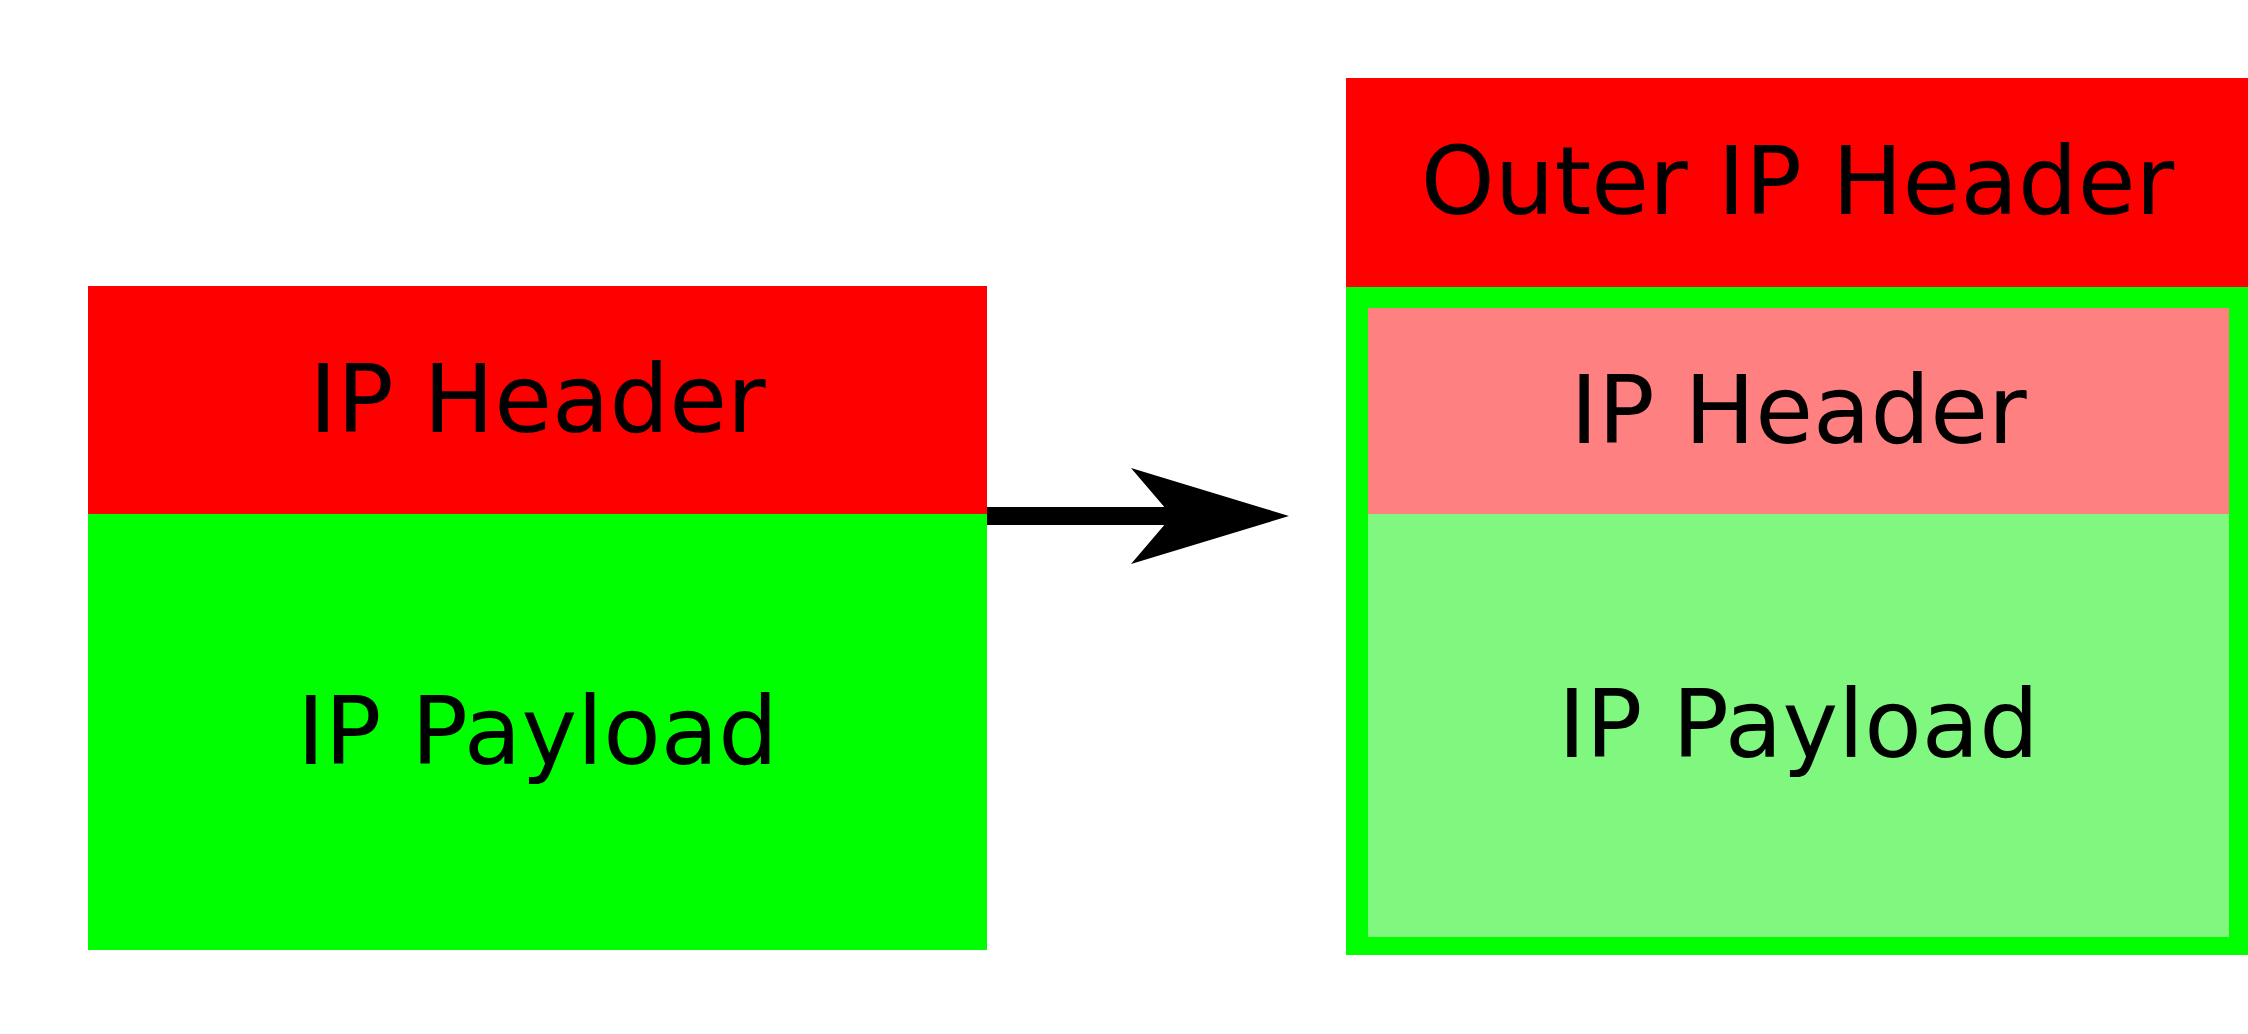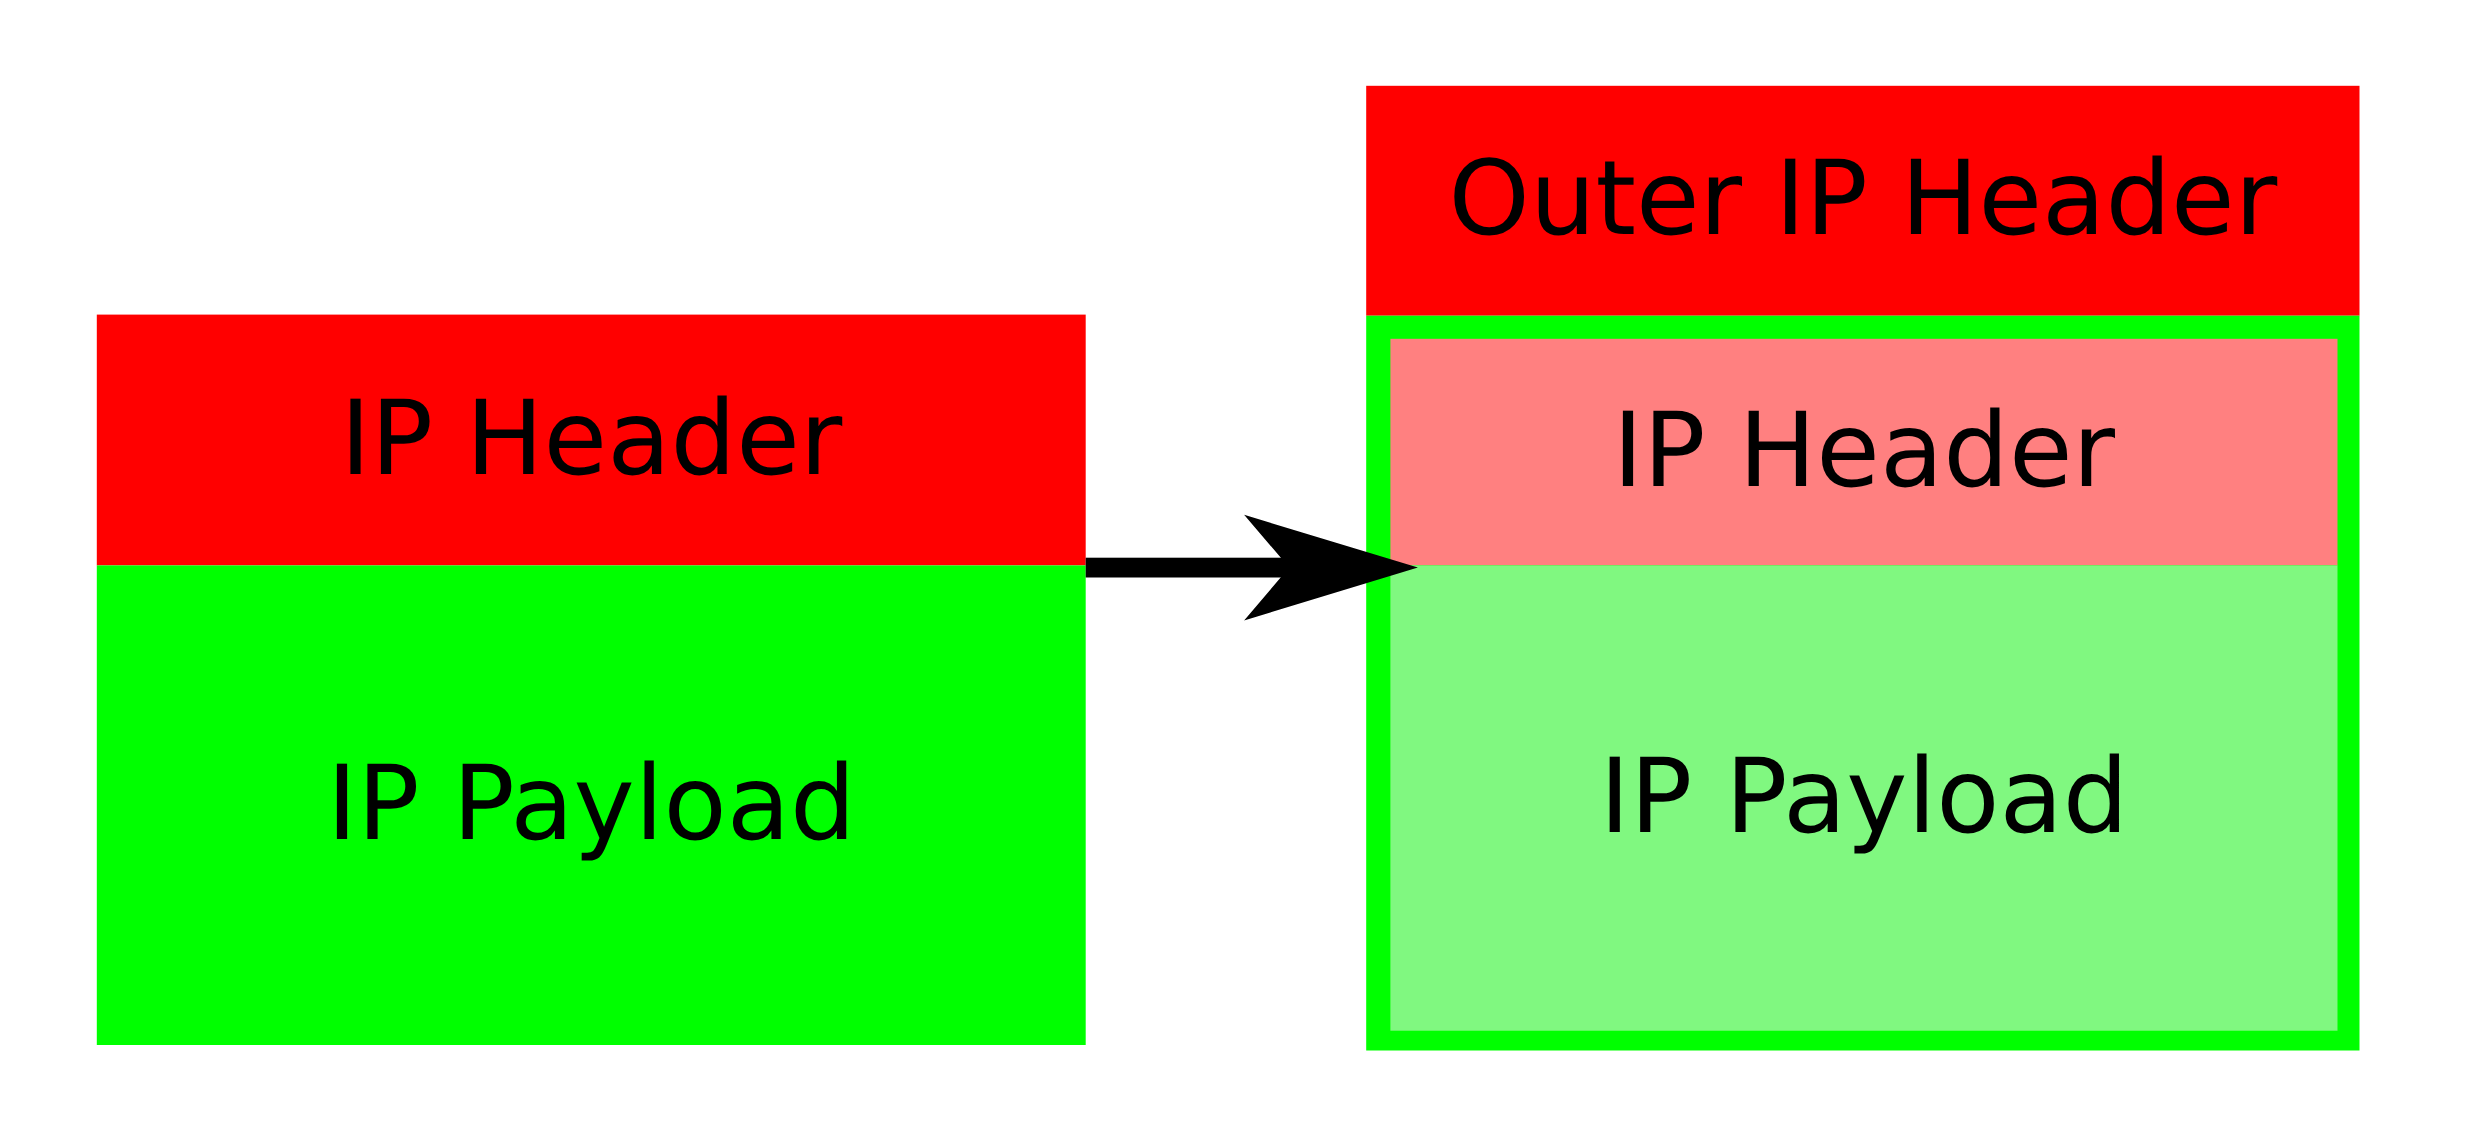--- a/index.html
+++ b/index.html
@@ -21,21 +21,21 @@
     display: flex;
     flex-direction: column;
   }
   .left-packet {
     left: 88px;
     top: 286px;
     width: 899px;
     height: 664px;
   }
   .right-packet {
-    left: 1242px;
+    left: 1346px;
     top: 78px;
     width: 903px;
     height: 877px;
   }
   .seg {
     display: flex;
     align-items: center;
     justify-content: center;
   }
   .lbl {

